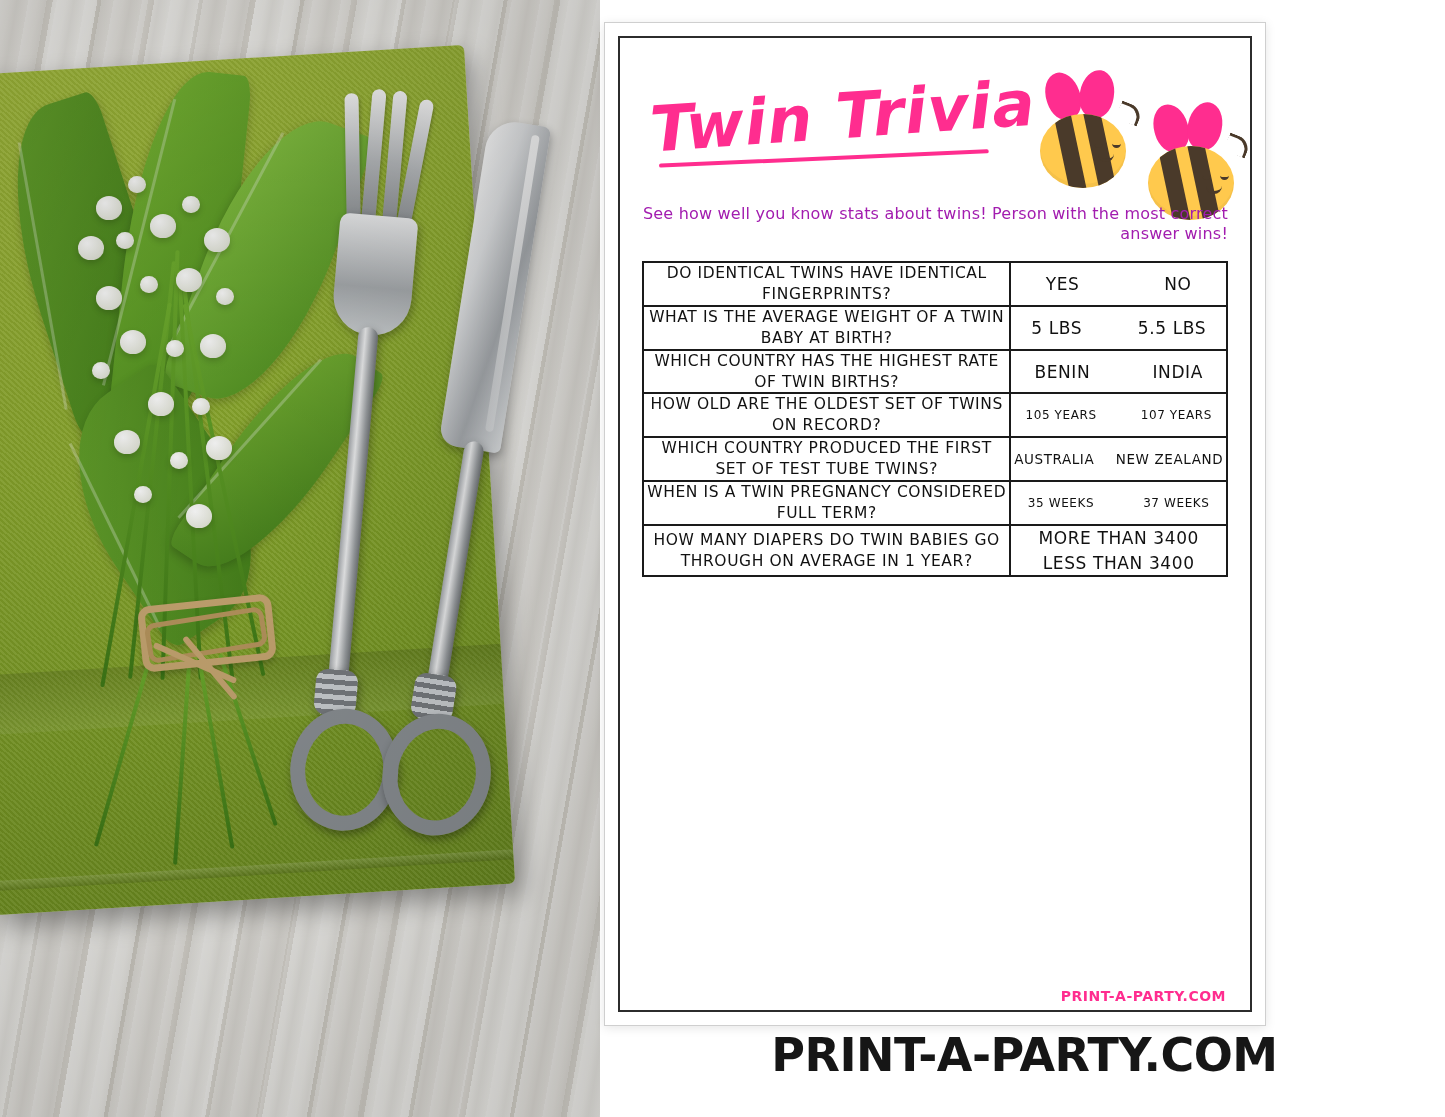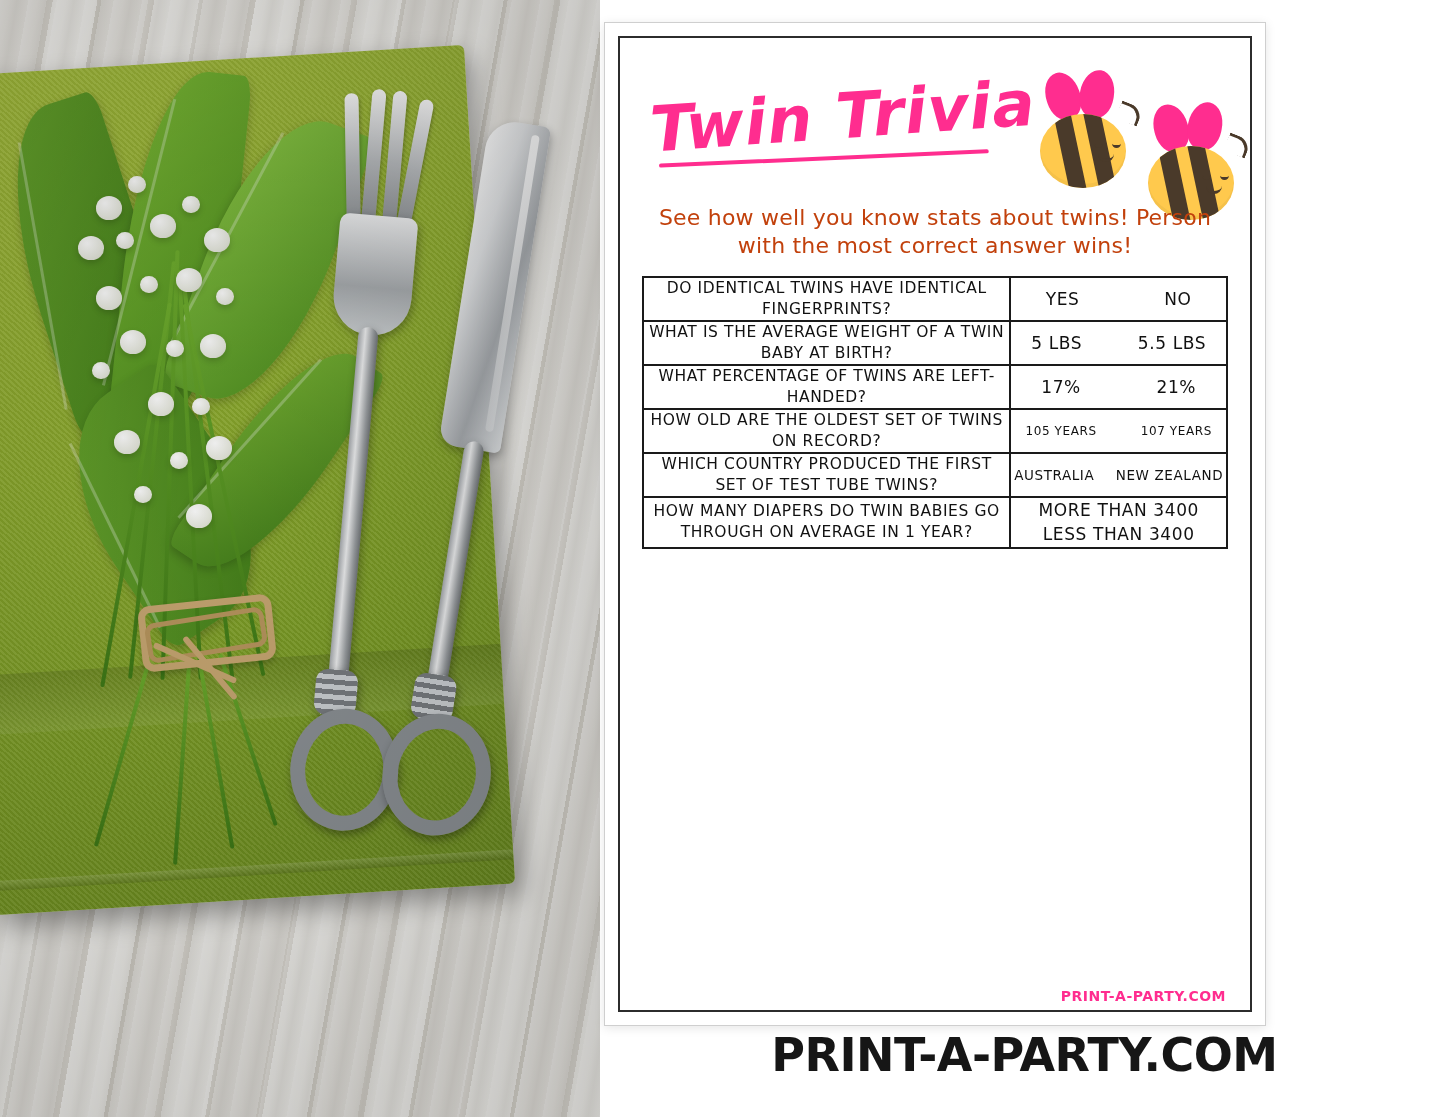--- a/index.html
+++ b/index.html
@@ -315,24 +315,24 @@
   #bee2 .wing.w-a { left: 20px; top: 4px; transform: rotate(-16deg); }
   #bee2 .wing.w-b { left: 54px; top: 2px; transform: rotate(12deg); }
   #bee2 .antenna { left: 92px; top: 36px; transform: rotate(22deg); }
   #bee2 .eye.e-a { left: 68px; top: 68px; }
   #bee2 .eye.e-b { left: 86px; top: 68px; }
   #bee2 .smile { left: 72px; top: 82px; }
 
   .subtitle {
     position: relative;
     margin-top: -8px;
-    text-align: center;
-    color: #c2410c;
+    text-align: right;
+    color: #a21caf;
     font-family: "DejaVu Sans", sans-serif;
-    font-size: 22px;
+    font-size: 16px;
     line-height: 1.28;
     letter-spacing: 0.2px;
   }
 
   
   table.trivia {
     margin-top: 16px;
     width: 100%;
     border-collapse: collapse;
     table-layout: fixed;
@@ -531,43 +531,52 @@
             <tr>
               <td class="q">What is the average weight of a twin baby at birth?</td>
               <td class="a">
                 <div class="opts">
                   <span>5 lbs</span>
                   <span>5.5 lbs</span>
                 </div>
               </td>
             </tr>
             <tr>
-              <td class="q">What percentage of twins are left-handed?</td>
+              <td class="q">Which country has the highest rate of twin births?</td>
               <td class="a">
                 <div class="opts">
-                  <span>17%</span>
-                  <span>21%</span>
+                  <span>Benin</span>
+                  <span>India</span>
                 </div>
               </td>
             </tr>
             <tr>
               <td class="q">How old are the oldest set of twins on record?</td>
               <td class="a">
                 <div class="opts med">
                   <span>105 years</span>
                   <span>107 years</span>
                 </div>
               </td>
             </tr>
             <tr>
               <td class="q">Which country produced the first set of test tube twins?</td>
               <td class="a">
                 <div class="opts small">
                   <span>Australia</span>
                   <span>New Zealand</span>
+                </div>
+              </td>
+            </tr>
+            <tr>
+              <td class="q">When is a twin pregnancy considered full term?</td>
+              <td class="a">
+                <div class="opts med">
+                  <span>35 weeks</span>
+                  <span>37 weeks</span>
                 </div>
               </td>
             </tr>
             <tr>
               <td class="q">How many diapers do twin babies go through on average in 1 year?</td>
               <td class="a">
                 <div class="opts stacked">
                   <div>More than 3400</div>
                   <div>Less than 3400</div>
                 </div>

